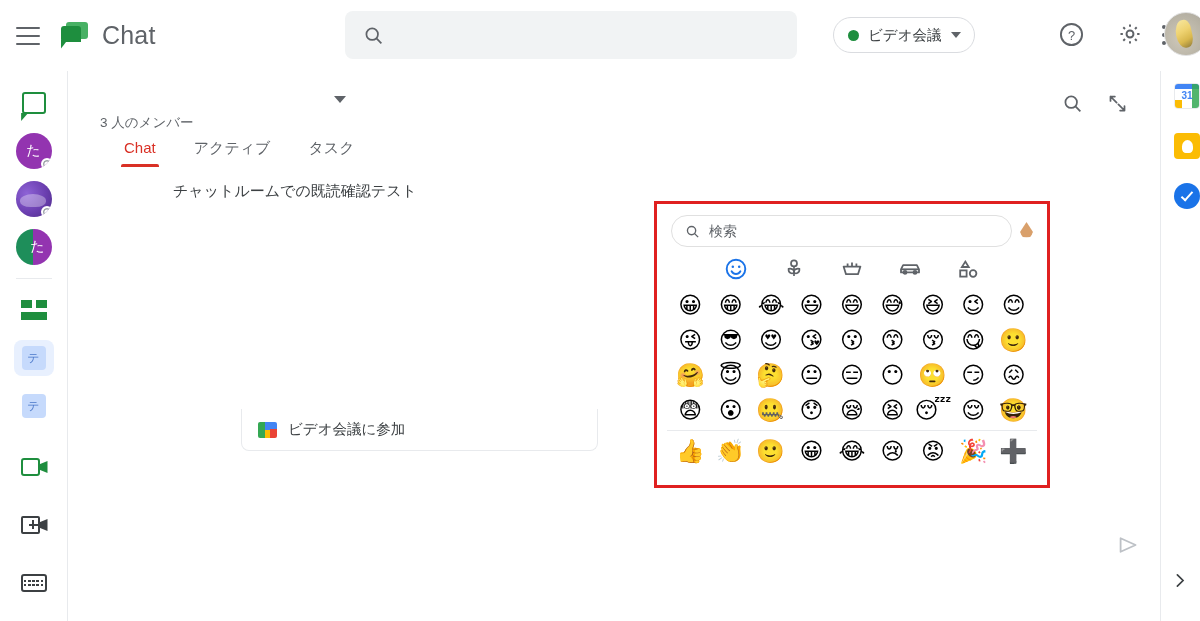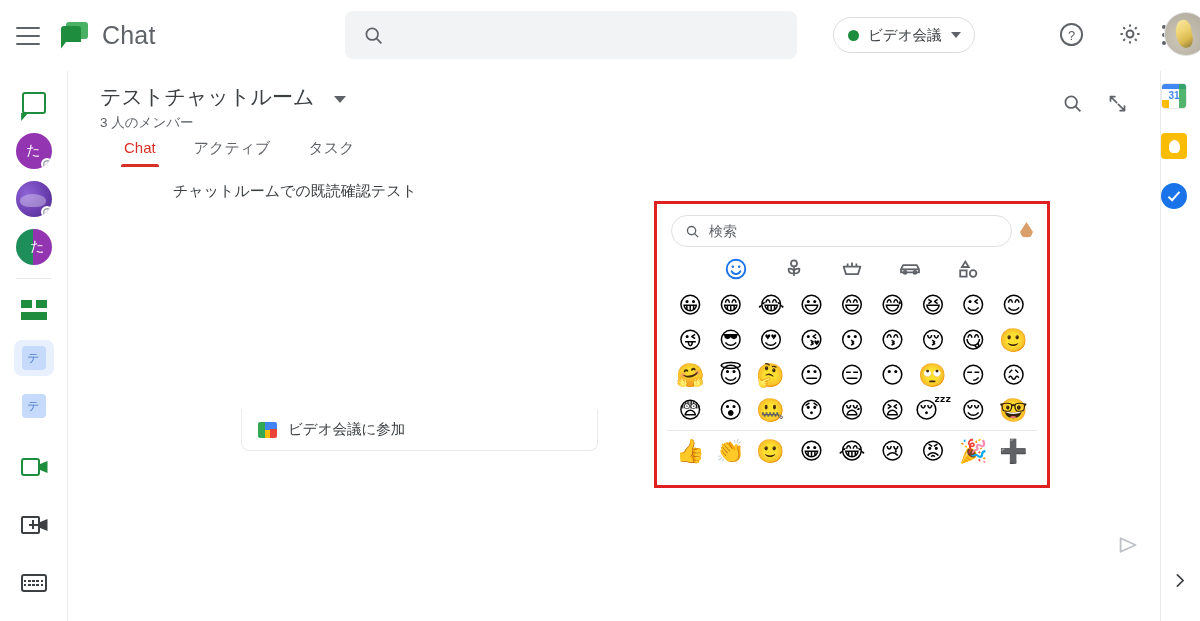--- a/index.html
+++ b/index.html
@@ -114,21 +114,21 @@
   .cam-dark .plus::after{ content:""; left:3.6px; top:-3.6px; width:1.8px; height:9px; }
   .kbd { width:26px;height:18px;border:2.2px solid #3c4043;border-radius:3px; position:relative;
     display:flex; align-items:center; justify-content:center; }
   .kbd .keys { display:grid; grid-template-columns:repeat(5,2.6px); grid-template-rows:repeat(2,2.6px);
     gap:1.6px; }
   .kbd .keys i { background:#3c4043; display:block; width:2.6px;height:2.6px; }
 
   
   .rightrail {
     position:absolute; right:0; top:71px; width:40px; height:550px; background:#fff;
-    border-left:1px solid #e8eaed; display:flex; flex-direction:column; align-items:flex-start;
+    border-left:1px solid #e8eaed; display:flex; flex-direction:column; align-items:flex-end;
     padding-top:12px; gap:24px;
   }
   .side-app { width:26px;height:26px;border-radius:4px;cursor:pointer; position:relative; overflow:hidden; }
   .cal-icon { background:#fff; border:1.6px solid #e8eaed; }
   .cal-icon .top{ position:absolute;left:0;top:0;width:100%;height:5px;background:#4285f4; }
   .cal-icon .rt{ position:absolute;right:0;top:0;width:7px;height:100%;background:#34a853;opacity:.85;}
   .cal-icon .lb{ position:absolute;left:0;bottom:0;width:7px;height:8px;background:#fbbc05;}
   .cal-icon .num{ position:absolute;left:0;top:6px;width:100%;text-align:center;font-size:10px;
      color:#4285f4; font-weight:bold; }
   .keep-icon { background:#fbbc04; display:flex;align-items:center;justify-content:center; }
@@ -366,21 +366,20 @@
     </div>
   </div>
 
   <div class="expand-chevron">
     <svg width="17" height="17" viewBox="0 0 24 24">
       <path d="M9 4l8 8-8 8" fill="none" stroke="#3c4043" stroke-width="2.4" stroke-linecap="round"></path>
     </svg>
   </div>
 
   <div class="roomhead">
-    <div class="room-title">テストチャットルーム</div>
     <div class="room-caret"></div>
     <div class="room-members">3 人のメンバー</div>
 
     <div class="tabs">
       <div class="tab active">Chat</div>
       <div class="tab">アクティブ</div>
       <div class="tab">タスク</div>
     </div>
 
     <div class="rh-wrap">

